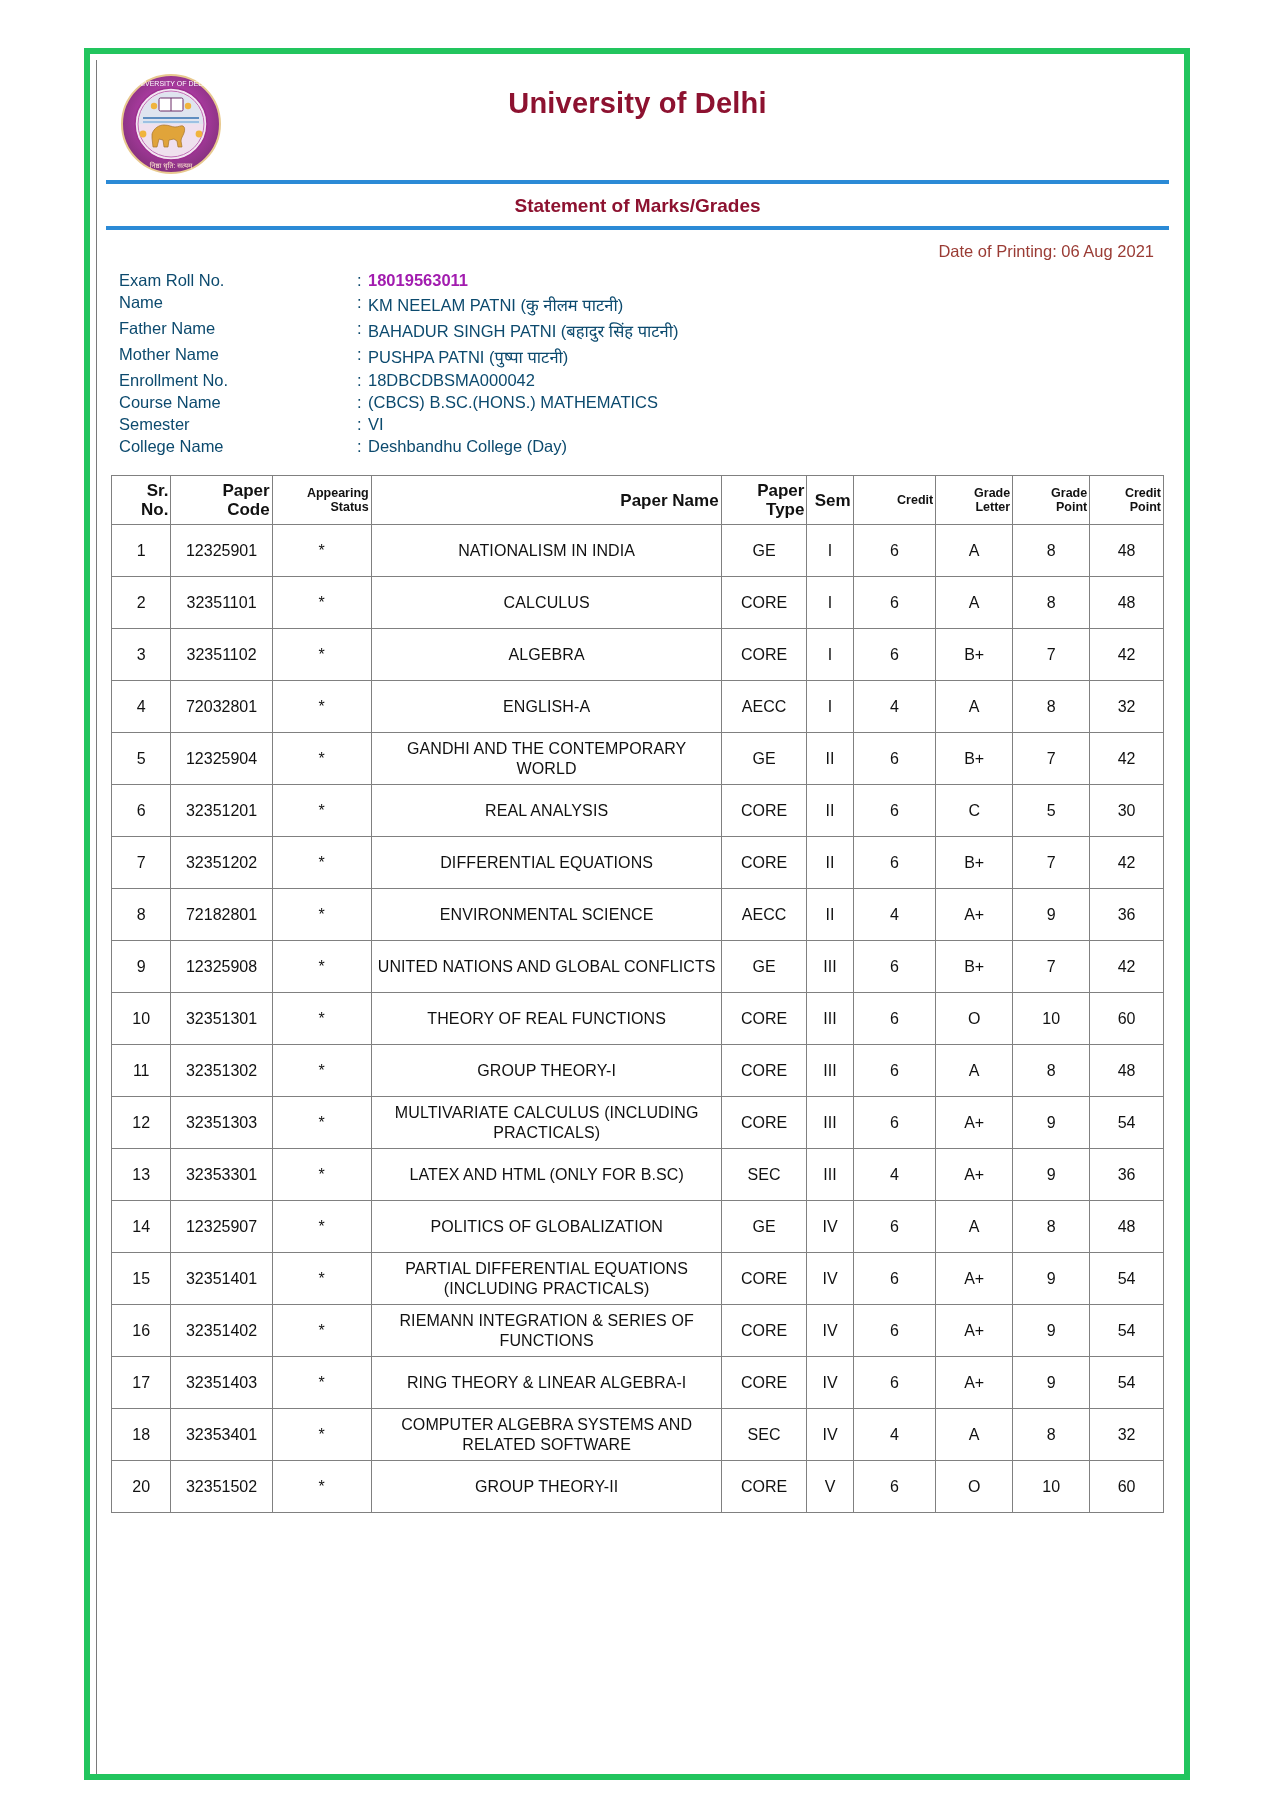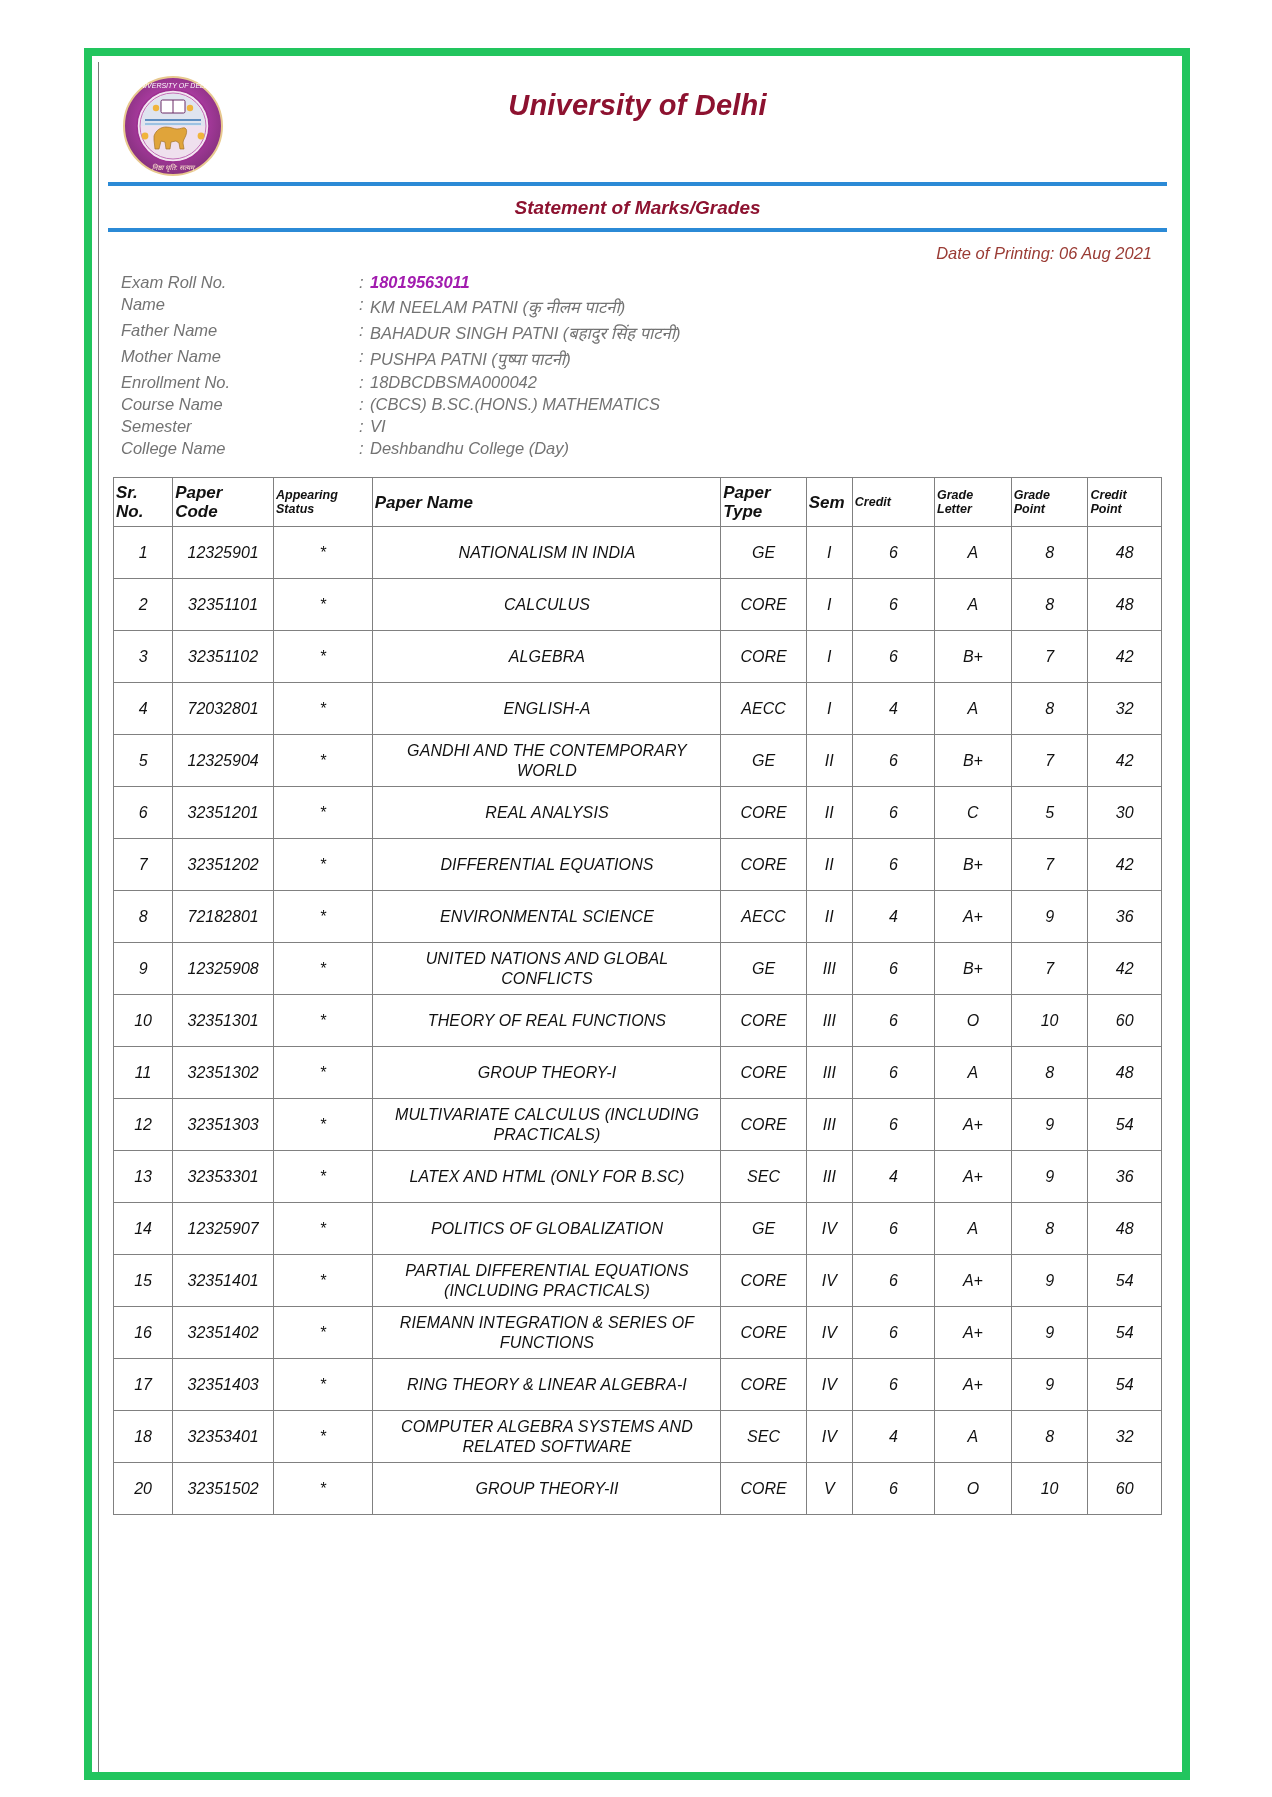--- a/index.html
+++ b/index.html
@@ -12,25 +12,24 @@
     height: 1797px;
     font-family: "Liberation Sans", sans-serif;
     overflow: hidden;
   }
   .page {
     position: absolute;
     left: 84px;
     top: 48px;
     width: 1106px;
     height: 1732px;
-    border: 8px solid #22c55e;
+    border: 6px solid #22c55e;
     background: #fff;
     box-sizing: border-box;
     overflow: hidden;
-    font-style: italic;
   }
   .inner {
     position: absolute;
     left: 6px;
     top: 6px;
     right: 6px;
     bottom: 0;
     border-left: 1px solid #7a7a7a;
     box-sizing: border-box;
   }
@@ -91,21 +90,21 @@
     font-size: 16.5px;
     color: #9a3b34;
     padding: 12px 8px 8px 0;
   }
   .info-table {
     border-collapse: collapse;
     margin-left: 6px;
   }
   .info-table td {
     font-size: 16.5px;
-    color: #737373;
+    color: #0c4a6e;
     padding: 1.5px 0;
     vertical-align: top;
     white-space: nowrap;
   }
   .info-label {
     width: 238px;
   }
   .info-colon {
     width: 11px;
   }
@@ -121,21 +120,21 @@
     border-collapse: collapse;
     width: 100%;
     table-layout: fixed;
   }
   table.marks th, table.marks td {
     border: 1px solid #808080;
     color: #111;
   }
   table.marks thead th {
     font-weight: bold;
-    text-align: left;
+    text-align: right;
     padding: 5px 2px;
     line-height: 1.12;
     vertical-align: middle;
   }
   .th-big { font-size: 17px; }
   .th-sm  { font-size: 12.5px; }
   table.marks tbody td {
     height: 49px;
     text-align: center;
     font-size: 16px;

